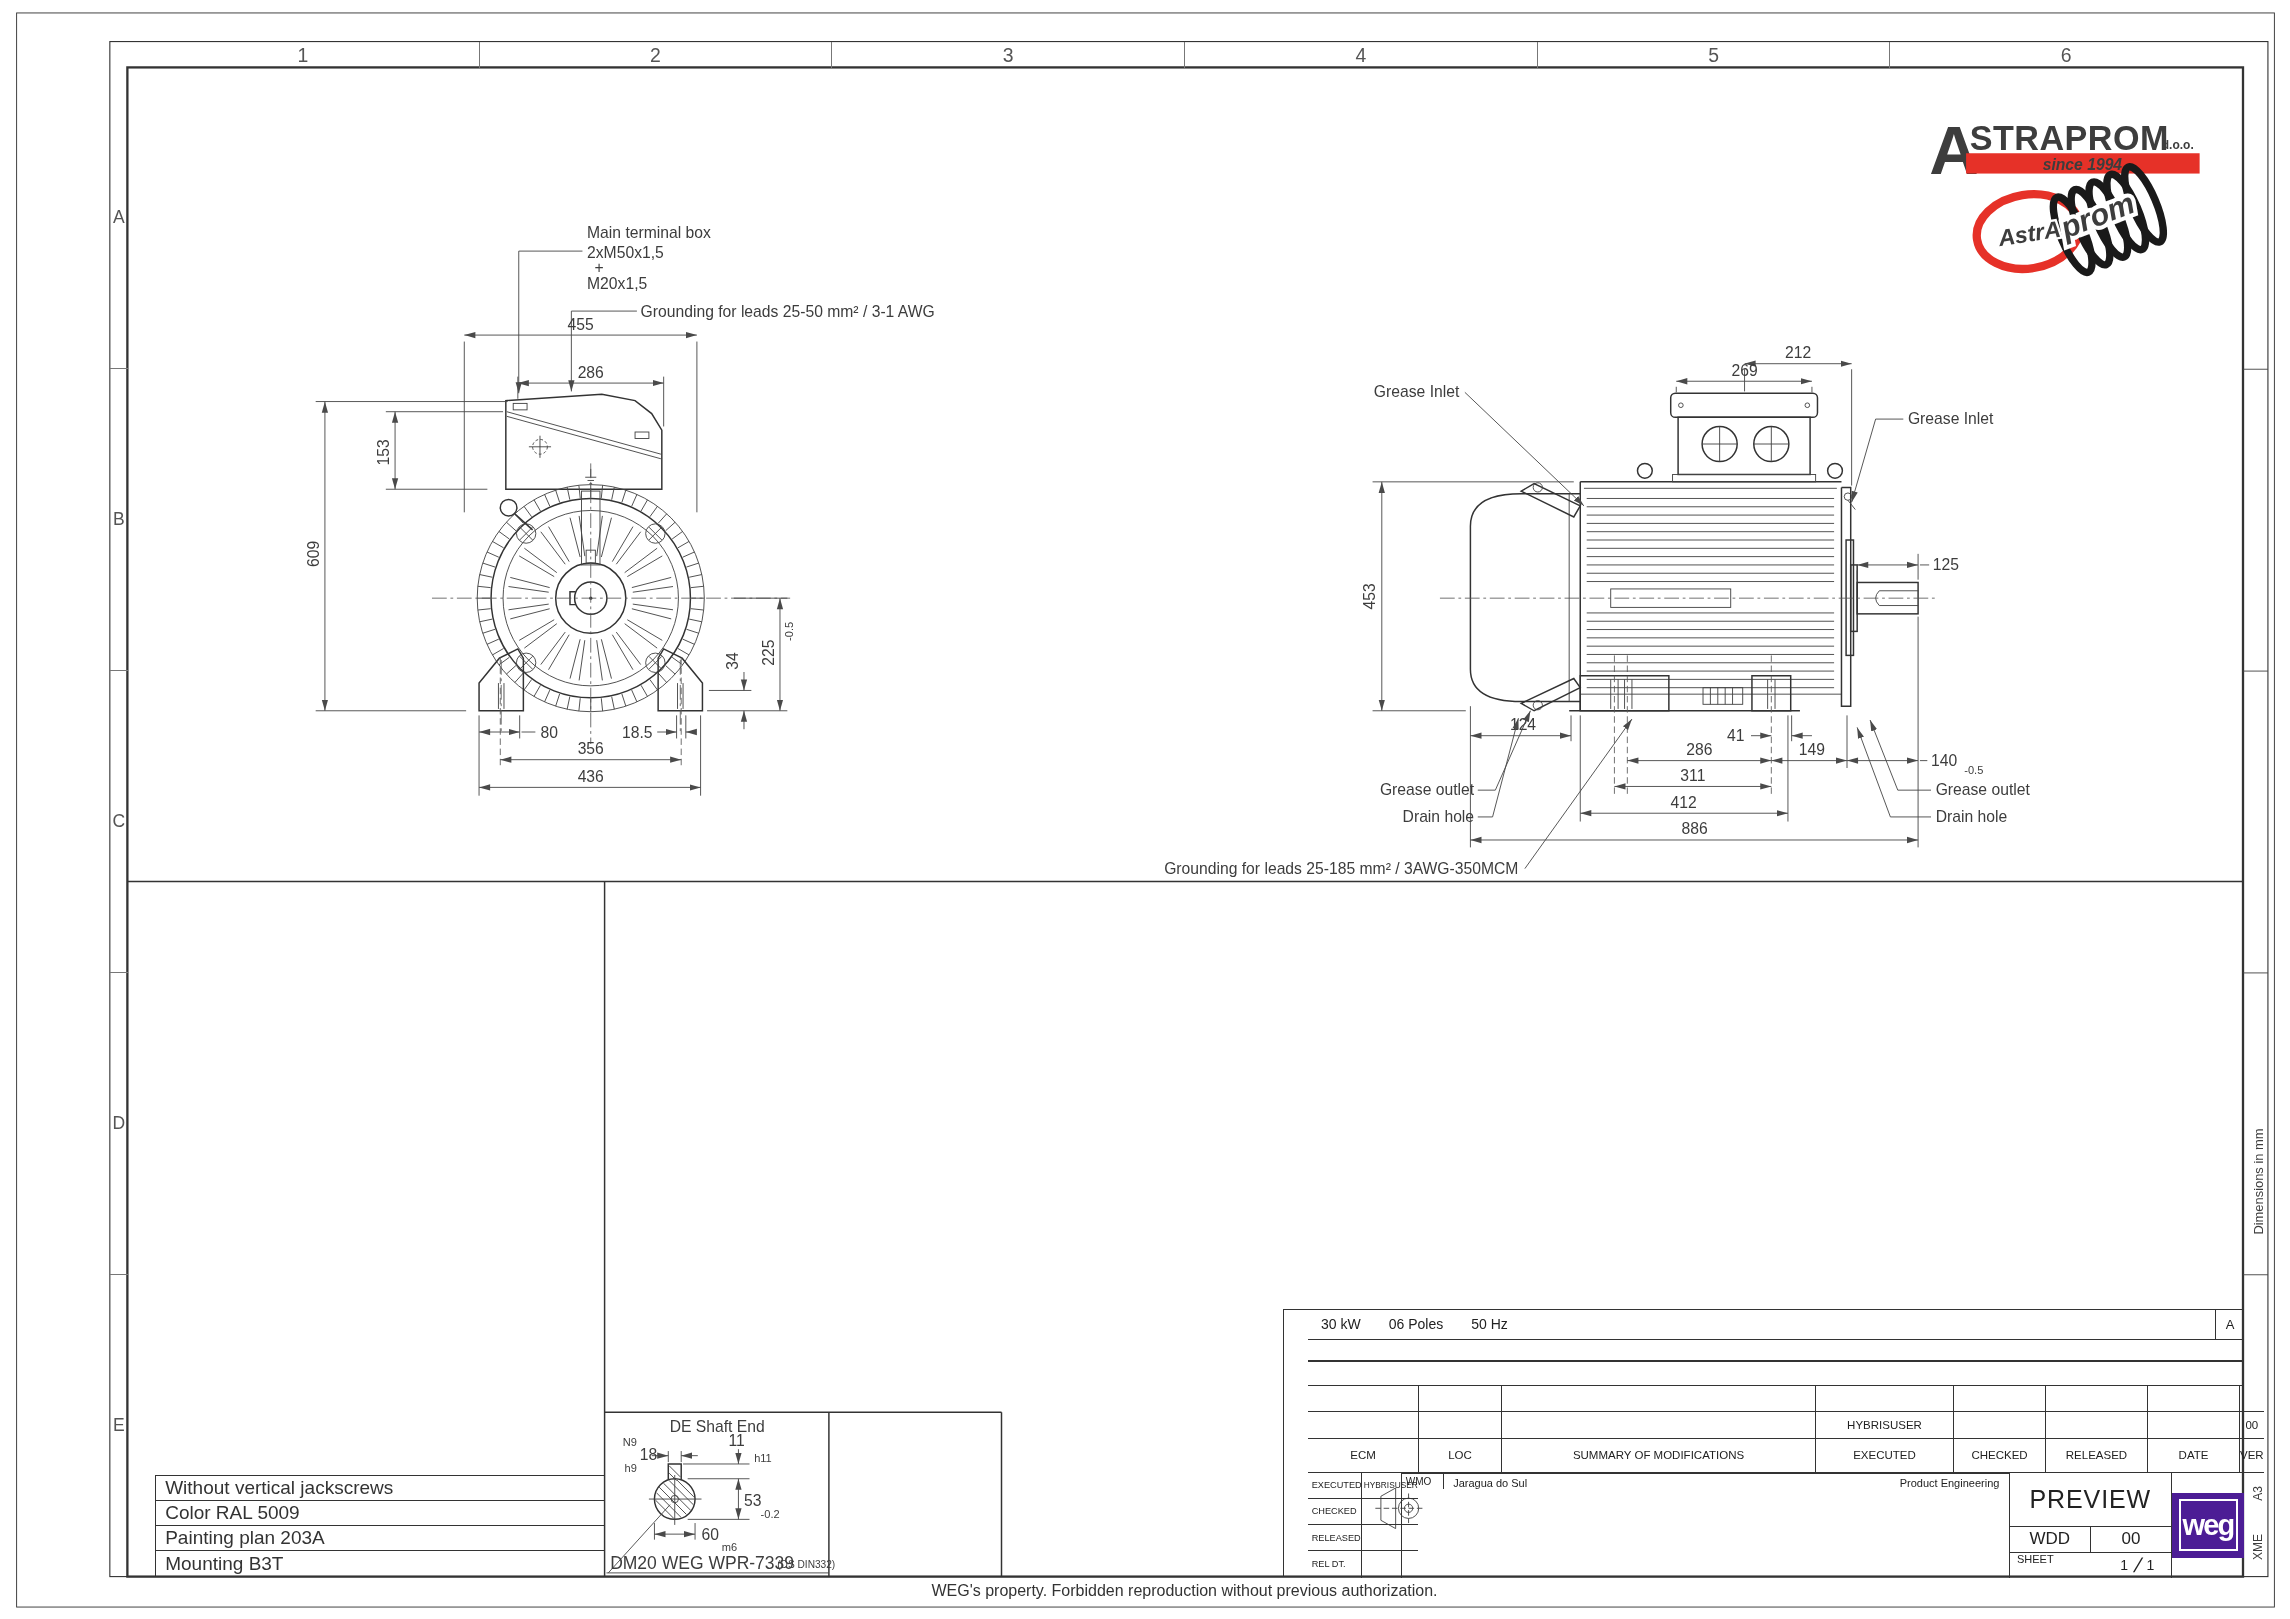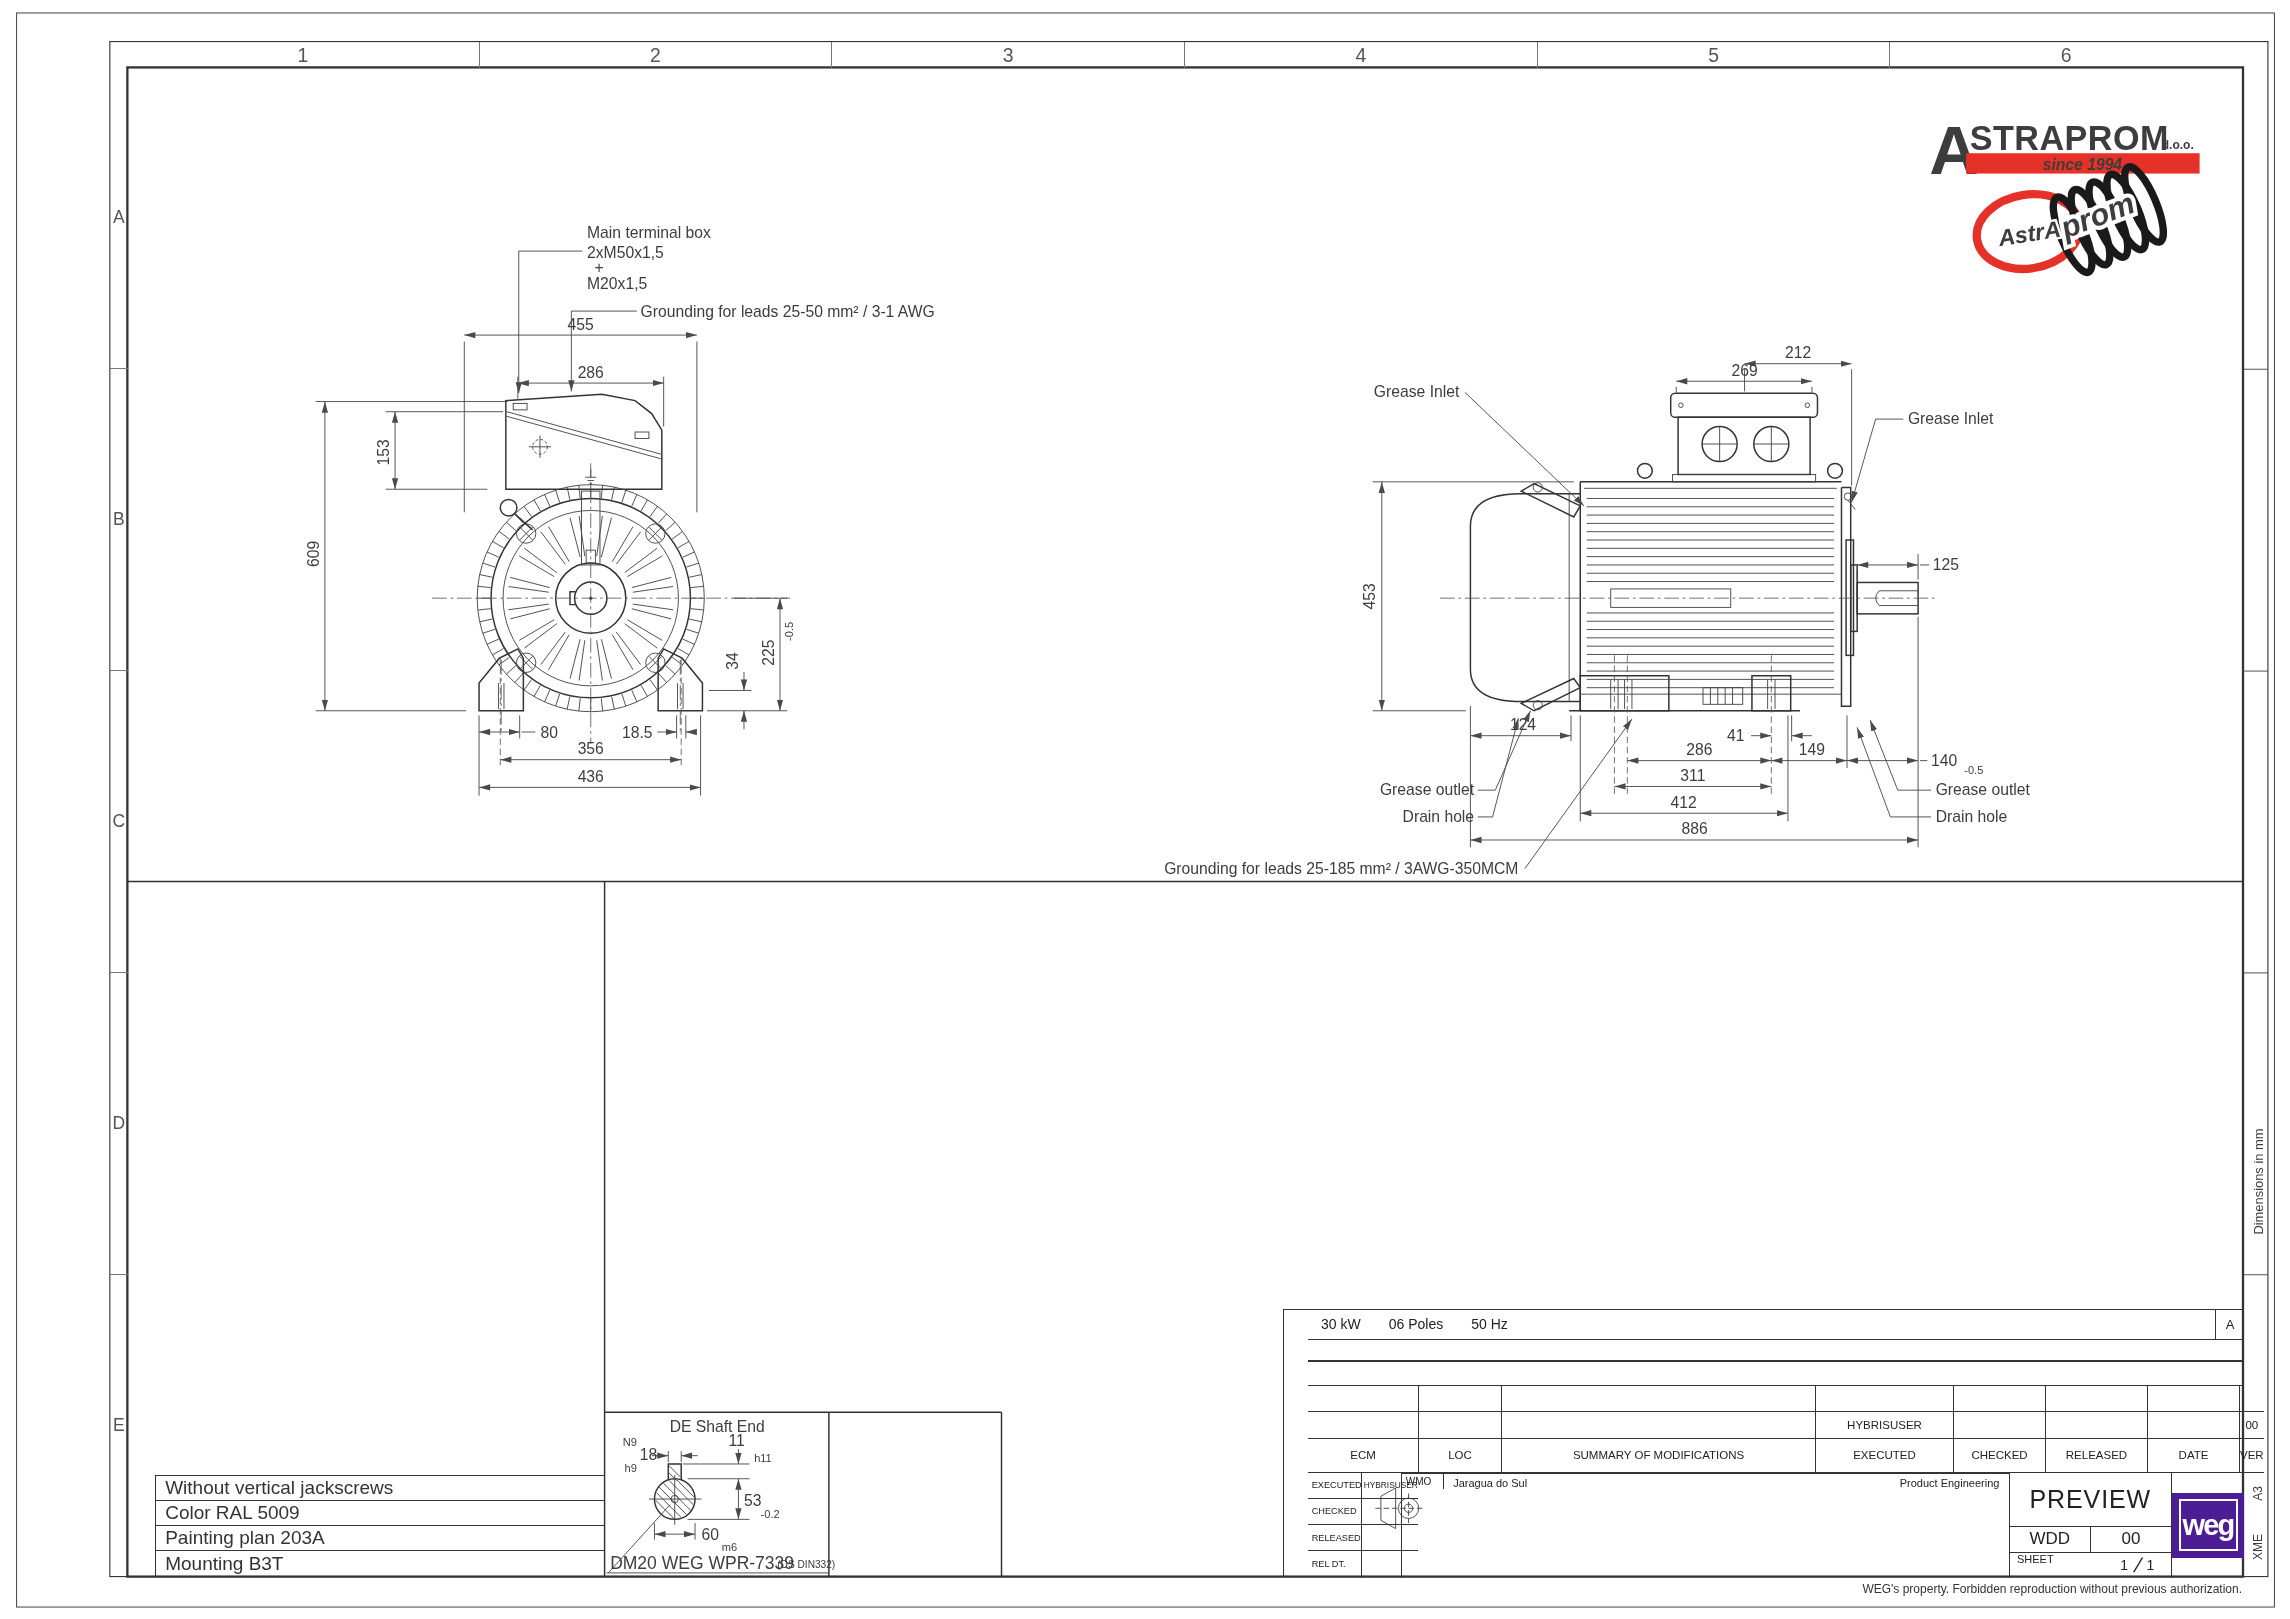--- a/index.html
+++ b/index.html
@@ -70,21 +70,21 @@
   .tb-doc{height:26px;border-bottom:1.4px solid #333;display:flex;}
   .tb-doc>div{flex:1;display:flex;align-items:center;justify-content:center;font-size:17px;}
   .tb-doc>div:first-child{border-right:1.4px solid #333;}
   .tb-sheet{flex:1;display:flex;font-size:11px;padding-left:7.4px;}
   .sheetval{margin-left:auto;margin-right:16.6px;font-size:14px;display:flex;align-items:center;gap:6.5px;}
   .sheetval .slash{font-size:20px;transform:skewX(-18deg);font-weight:300;}
   .tb-weg{flex:1;display:flex;align-items:center;justify-content:center;}
   .weg-box{width:72px;height:65px;background:#4c1d95;display:flex;align-items:center;justify-content:center;}
   .weg-inner{width:59px;height:52px;border:2.8px solid #fff;display:flex;align-items:center;justify-content:center;
              color:#fff;font-weight:bold;font-size:29px;letter-spacing:-1.8px;}
-  #propnote{position:absolute;left:127px;top:1582px;width:2115px;text-align:right;font-size:12px;color:#333;}
+  #propnote{position:absolute;left:127px;top:1582px;width:2115px;text-align:center;font-size:16px;color:#333;}
 </style>
 </head>
 <body>
 
 <div class="sheet">
 
 <svg id="dwg" width="2291" height="1620" viewBox="0 0 2482 1755" style="position:absolute;left:0;top:0">
   <defs>
     <marker id="ae" orient="auto" markerUnits="userSpaceOnUse" markerWidth="13" markerHeight="9" refX="12" refY="4">
       <path d="M0,0.6 L12,4 L0,7.4 Z" fill="#4a4a4a"></path>

